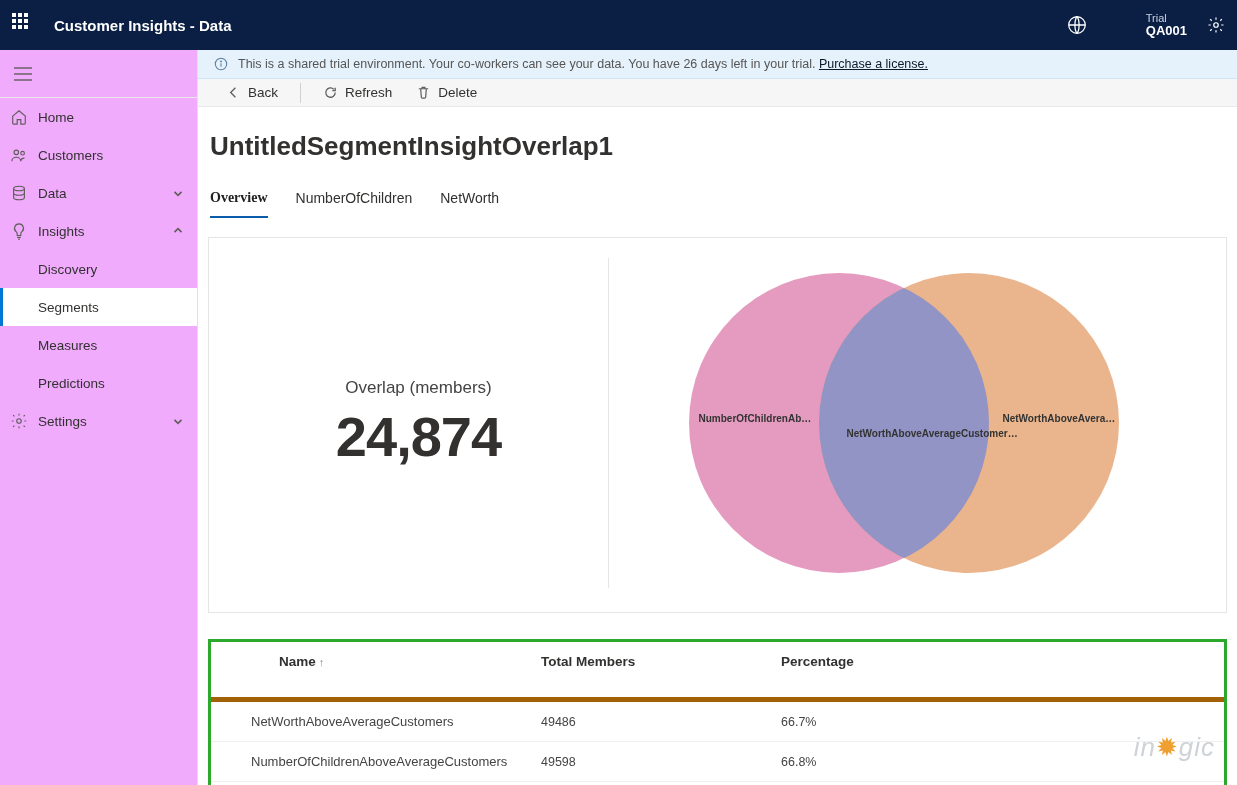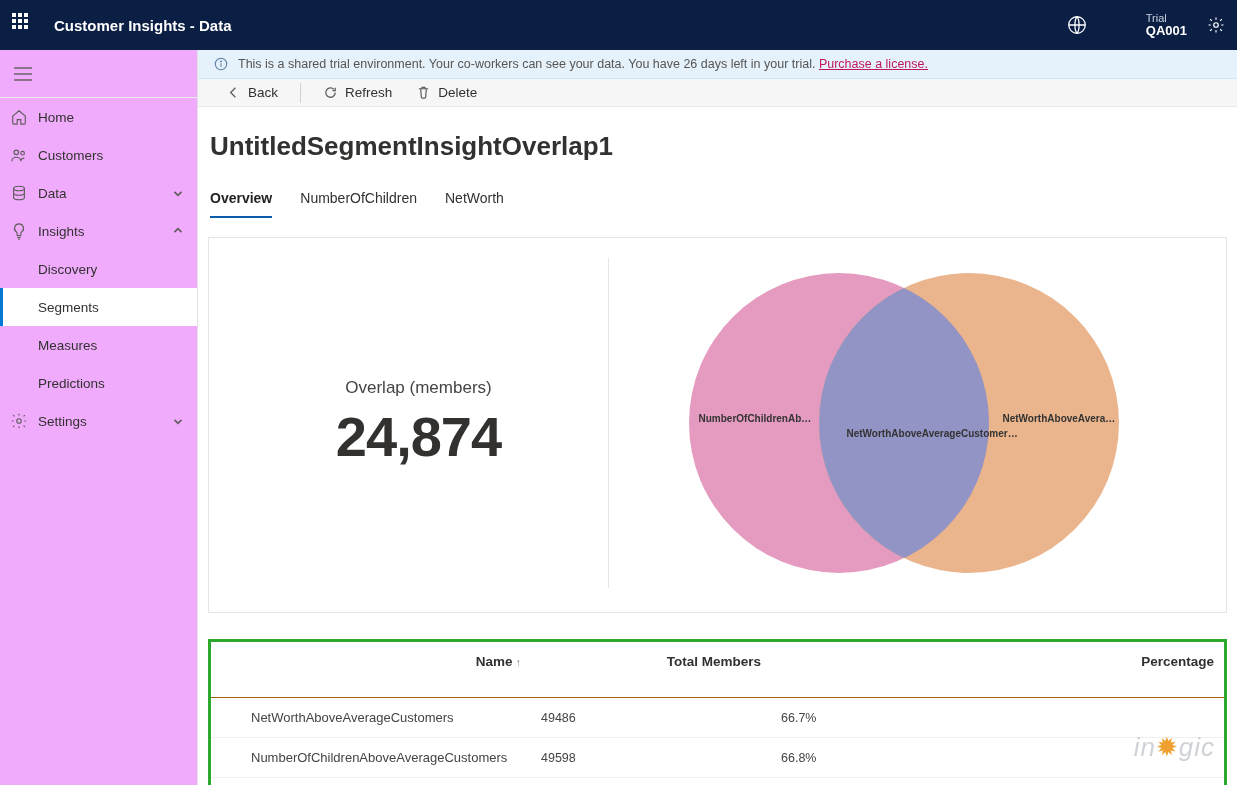--- a/index.html
+++ b/index.html
@@ -31,49 +31,49 @@
   .side-icon { width: 18px; height: 18px; margin-right: 10px; display:flex; align-items:center; justify-content:center; color:#605e5c; }
   .side-sub .side-icon { visibility:hidden; }
   .side-label { flex:1; }
   .chev { width:14px; height:14px; color:#605e5c; }
 
   
   .main { flex:1; display:flex; flex-direction:column; background:#fff; min-width:0; }
 
   .notice { background:#e6f2fb; border-bottom:1px solid #cfe4f5; padding: 7px 16px; font-size: 12.5px; color:#555; display:flex; align-items:center; gap:10px; }
   .notice svg { width:14px; height:14px; color:#5a7da0; flex-shrink:0; }
-  .notice a { color:#be185d; text-decoration:underline;margin-top:20px; }
+  .notice a { color:#0f172a; text-decoration:underline;margin-top:20px; }
 
   .cmdbar { height: 28px; background:#f6f6f6; border-bottom:1px solid #e8e8e8; display:flex; align-items:center; padding: 0 18px; gap: 4px; font-size:13.5px; }
   .cmd-btn { display:flex; align-items:center; gap:7px; padding: 6px 10px; cursor:pointer; border-radius:2px; color:#323130; }
   .cmd-icon { width:15px; height:15px; color:#605e5c; display:flex; align-items:center; justify-content:center; }
   .cmd-divider { width:1px; height:20px; background:#d0d0d0; margin: 0 8px; }
 
   .content { flex:1; overflow:auto; padding: 24px 10px 30px 10px; }
   .page-title { font-size: 26px; font-weight: 600; margin: 0 0 22px 2px; }
 
   .tabbar { display:flex; gap: 28px; border-bottom: 1px solid transparent; margin-bottom: 18px; padding-left:2px; }
   .tab { padding: 6px 0 10px 0; font-size:14px; cursor:pointer; color:#323130; border-bottom: 2px solid transparent; }
-  .tab.active { font-weight:600; border-bottom-color:#0b5cab; color:#222; }
+  .tab.active { font-weight:600; border-bottom-color:#0b5cab; color:#222;font-family:Liberation Serif, serif; }
 
   .card { border:1px solid #e5e5e5; padding: 20px 28px 24px 20px; display:flex; align-items:center; min-height: 320px; }
   .card-left { flex: 0 0 380px; display:flex; flex-direction:column; align-items:center; justify-content:center; border-right:1px solid #e5e5e5; align-self:stretch; padding: 20px 10px; }
   .overlap-label { font-size: 17px; color:#444; margin-bottom: 6px; }
   .overlap-number { font-size: 56px; font-weight: 600; letter-spacing: -1px; }
 
   .venn-wrap { flex:1; display:flex; justify-content:center; align-items:center; }
   .venn { width: 430px; height: 330px; position:relative; }
   .venn-label { position:absolute; font-size:10px; font-weight:600; color:#333; white-space:nowrap; }
   .venn-label.l1 { left: 10px;  top: 155px; }
   .venn-label.l2 { left: 158px; top: 170px; }
   .venn-label.l3 { left: 314px; top: 155px; }
 
   .table-block { margin-top: 26px; border: 3px solid #2ca82c; padding: 0; }
   .tbl { width: 100%; border-collapse: collapse; font-size:13px; }
-  .tbl th { text-align:right; font-weight:600; padding: 12px 10px 28px 68px; border-bottom:1px solid #a16207; font-size:13.5px; }
+  .tbl th { text-align:left; font-weight:600; padding: 12px 10px 28px 68px; border-bottom:5px solid #a16207; font-size:13.5px; }
   .tbl th:first-child { width: 320px; }
   .tbl th:nth-child(2) { width: 240px; padding-left: 10px; }
   .tbl th:nth-child(3) { padding-left: 10px; }
   .tbl td { padding: 12px 10px 12px 40px; border-bottom:1px solid #efefef; color:#444; }
   .tbl td:first-child { max-width:300px; overflow:hidden; text-overflow:ellipsis; white-space:nowrap; }
   .tbl td:nth-child(2), .tbl td:nth-child(3) { padding-left:10px; font-size:12.5px; }
   .sort-arrow { font-size: 11px; color:#888; margin-left:3px; }
 
   .watermark { position: fixed; right: 22px; bottom: 22px; font-size: 26px; color: #cfd3d7; font-style: italic; font-weight:300; letter-spacing:1px; pointer-events:none; }
   .watermark .dot { color:#f0a030; font-style:normal; }

